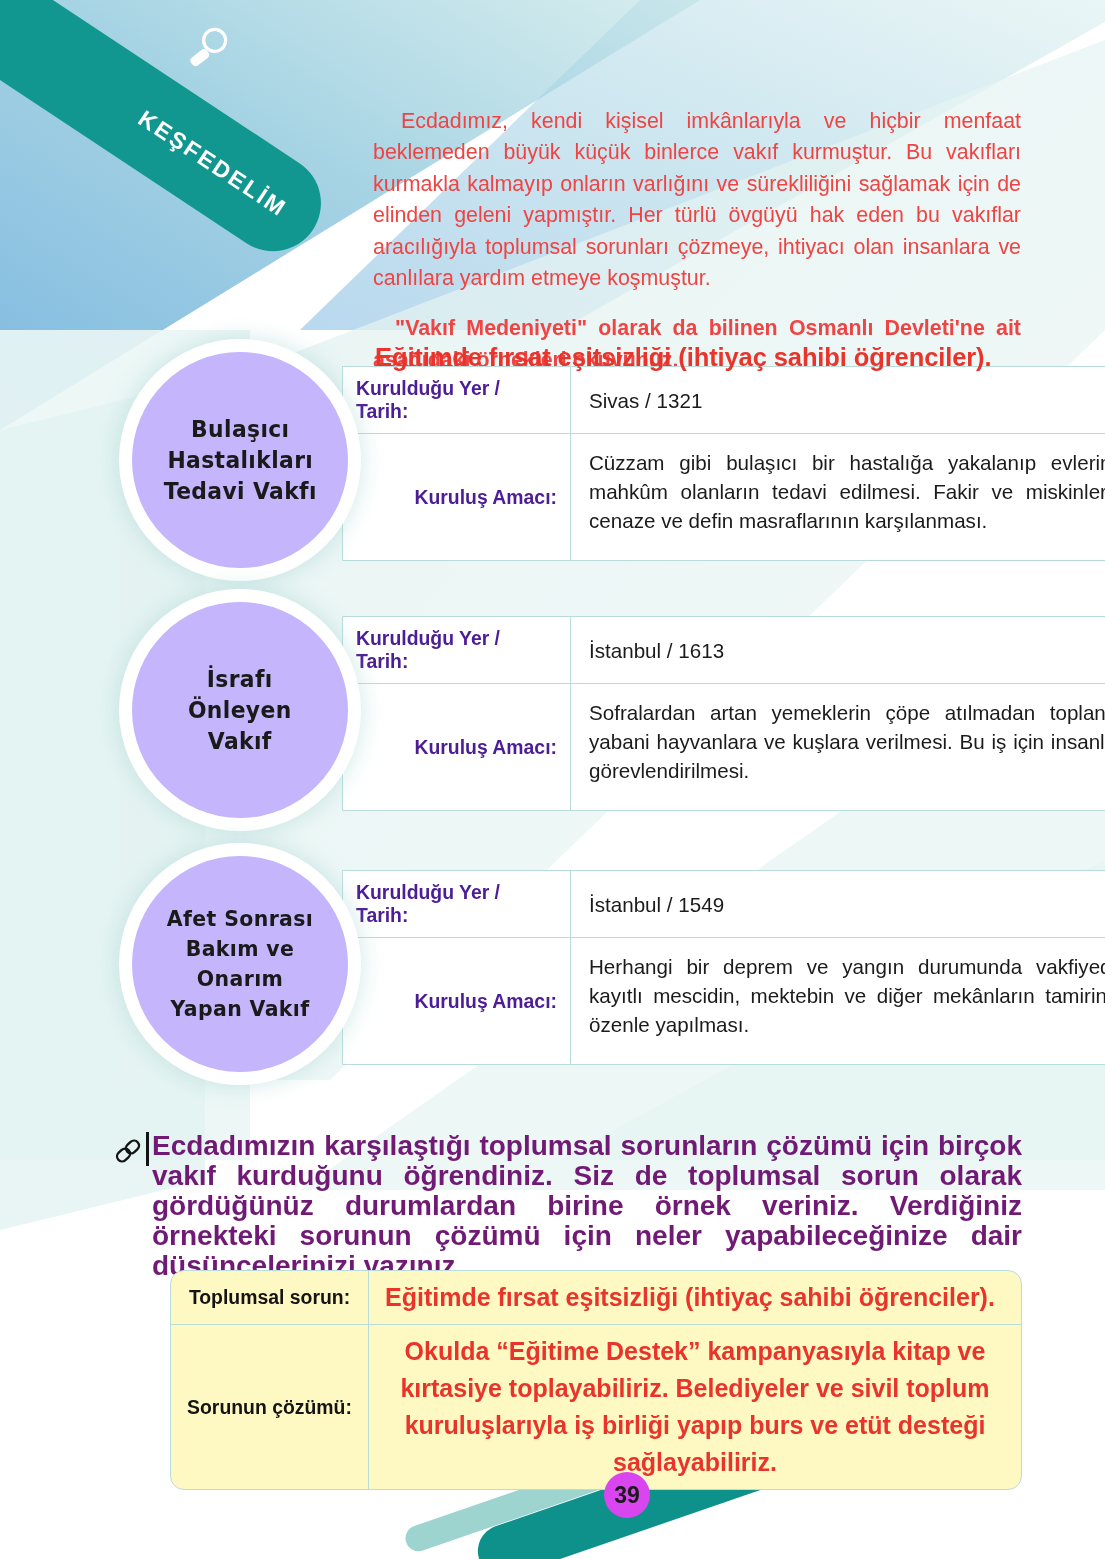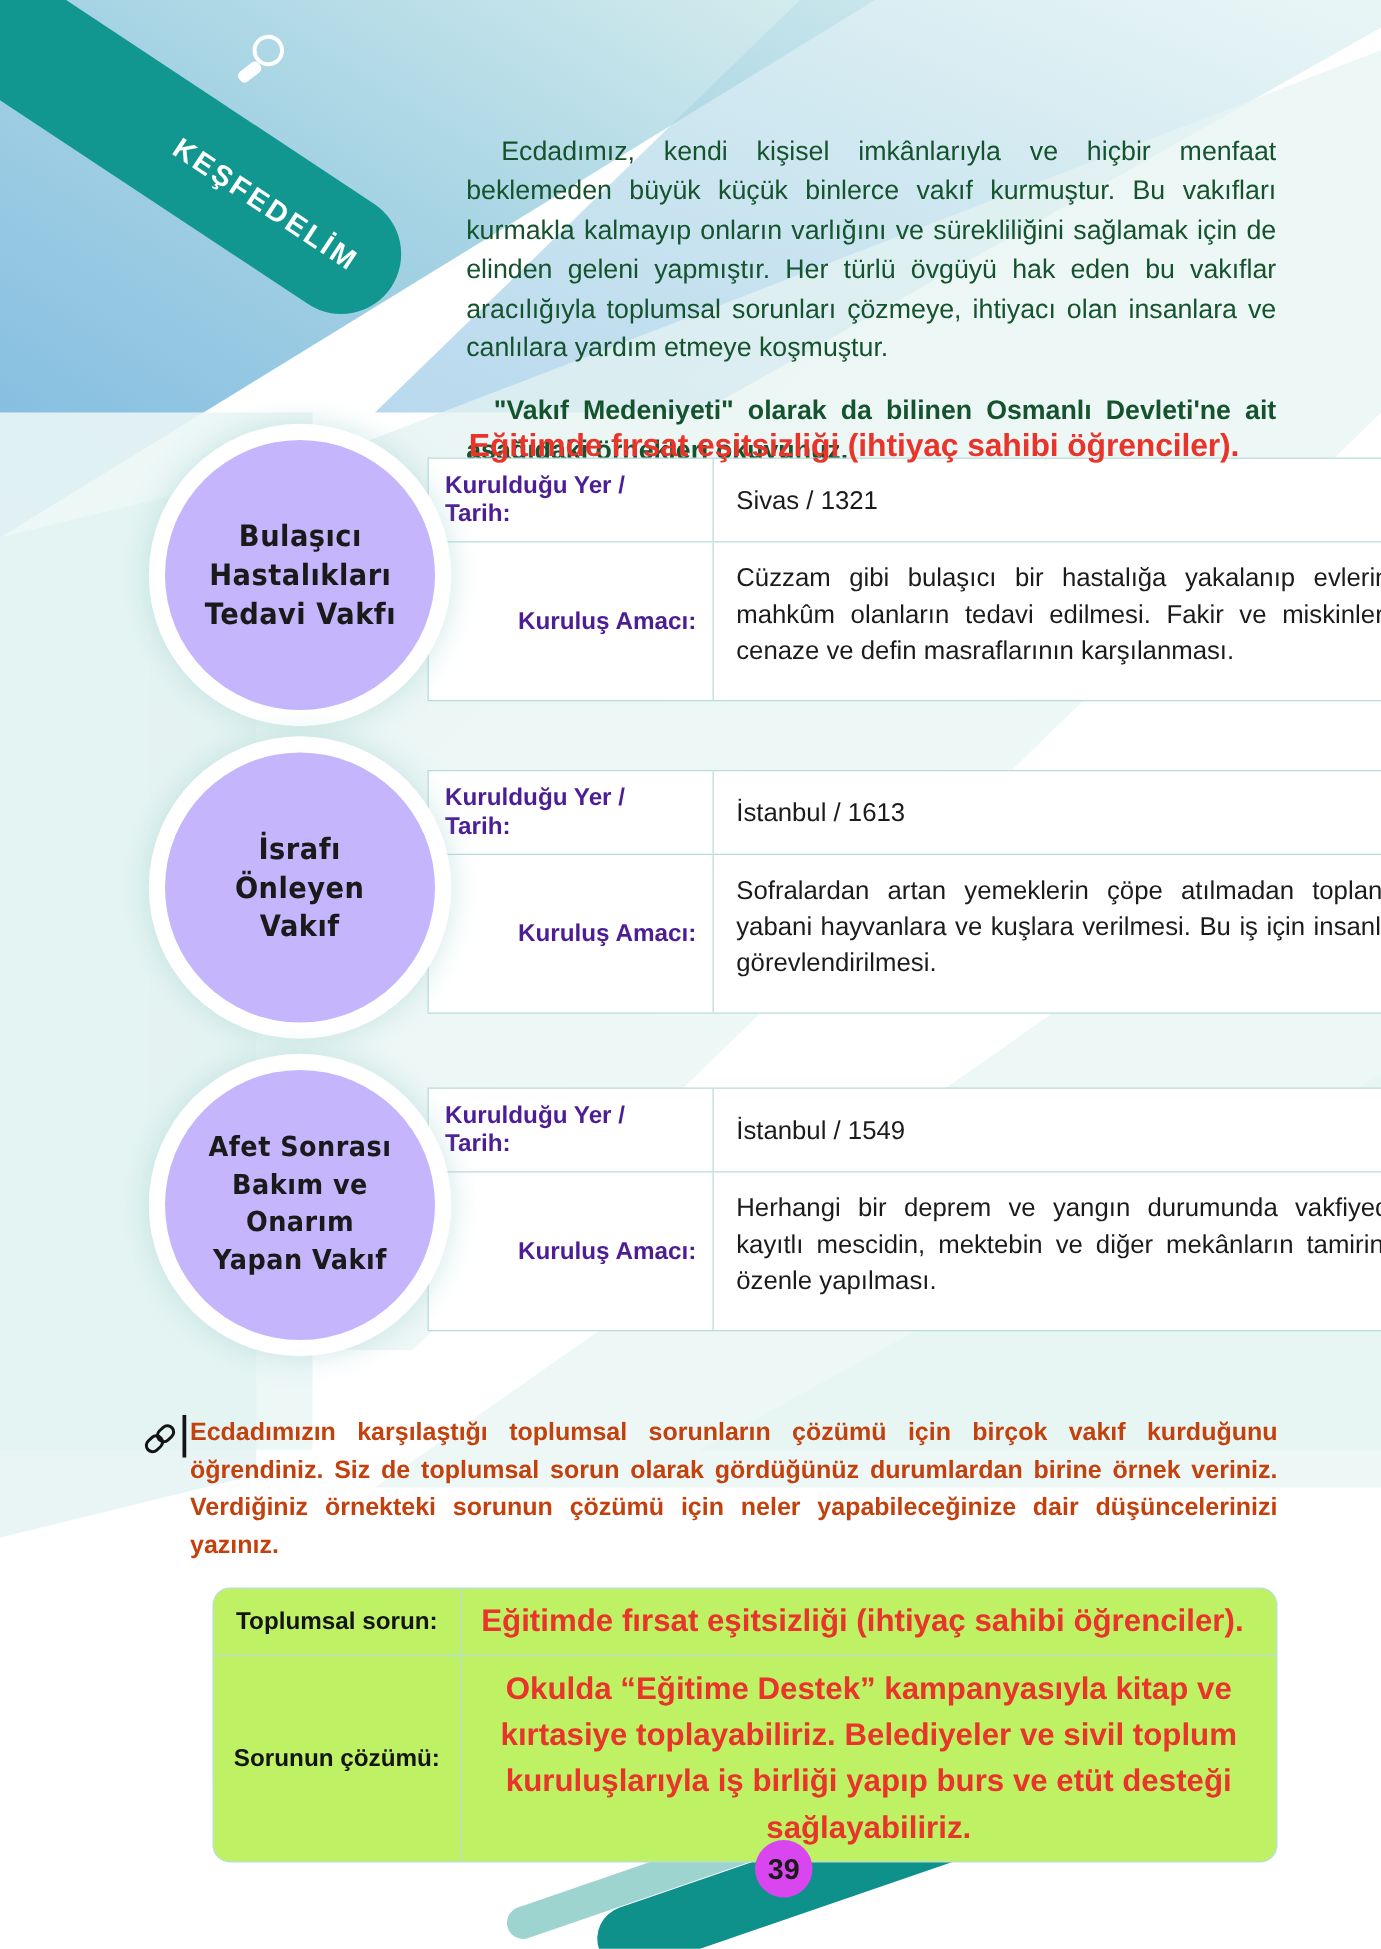--- a/index.html
+++ b/index.html
@@ -36,21 +36,21 @@
   }
   .banner-icon{
     position:absolute;
     left:186px; top:22px;
     width:52px; height:52px;
   }
 
   
   .intro{
     position:absolute; left:373px; top:106px; width:648px; z-index:5;
-    font-size:21.4px; line-height:31.4px; color:#14532d;
+    font-size:21.4px; line-height:31.4px; color:#ef4444;
     text-align:justify;
   }
   .intro p:first-child{ text-indent:28px; }
   .intro .bold{
     font-weight:bold; margin-top:19px; text-indent:22px;
   }
 
   
   .red-overlay{
     position:absolute; left:375px; top:343px; z-index:20;
@@ -105,36 +105,36 @@
     display:flex; align-items:center;
   }
   .tvalue.just{ text-align:justify; display:block; }
   .trow.r1 .tlabel,.trow.r1 .tvalue{ min-height:44px; }
   .trow.r2 .tlabel,.trow.r2 .tvalue{ min-height:126px; }
   .trow.r2 .tvalue{ padding:14px 18px; }
 
   
   .instr{
     position:absolute; left:152px; top:1131px; width:870px; z-index:10;
-    font-size:20px; line-height:30px; font-weight:bold; color:#c2410c;
+    font-size:28px; line-height:30px; font-weight:bold; color:#701a75;
     text-align:justify;
   }
   .link-icon{
     position:absolute; left:113px; top:1136px; width:30px; height:30px; z-index:10;
   }
   .instr-bar{
     position:absolute; left:146px; top:1132px; width:3px; height:34px;
     background:#141414; z-index:10;
   }
 
   
   .ans-tbl{
     position:absolute; left:170px; top:1270px; width:852px; z-index:10;
     border:1.3px solid #b9dcda; border-radius:14px;
-    background:#bef264; overflow:hidden;
+    background:#fef9c3; overflow:hidden;
   }
   .ans-row{ display:flex; }
   .ans-row + .ans-row{ border-top:1.3px solid #b9dcda; }
   .ans-label{
     width:198px; flex:0 0 198px;
     border-right:1.3px solid #b9dcda;
     display:flex; align-items:center; justify-content:center;
     padding:10px 8px;
     font-size:19.4px; font-weight:bold; color:#141414;
   }

